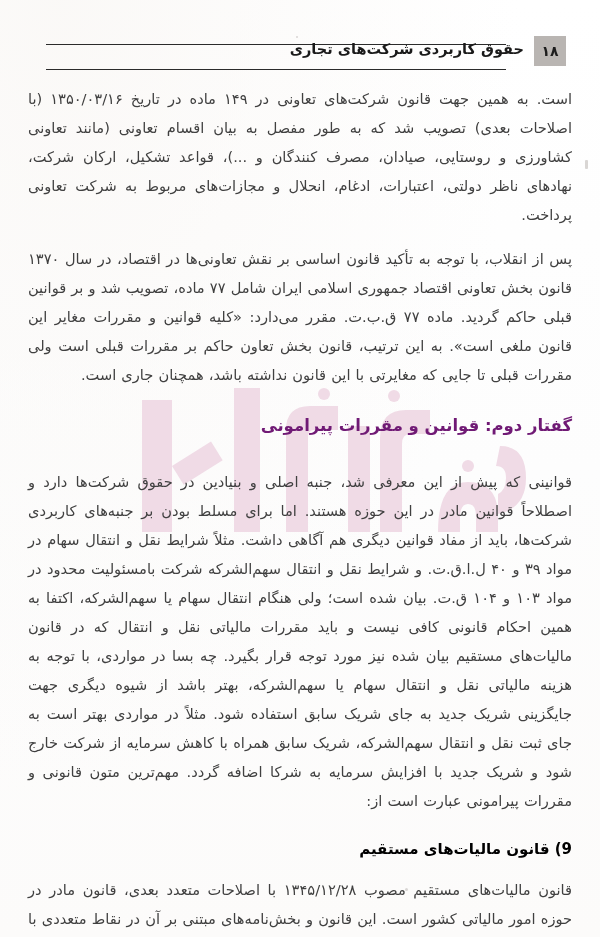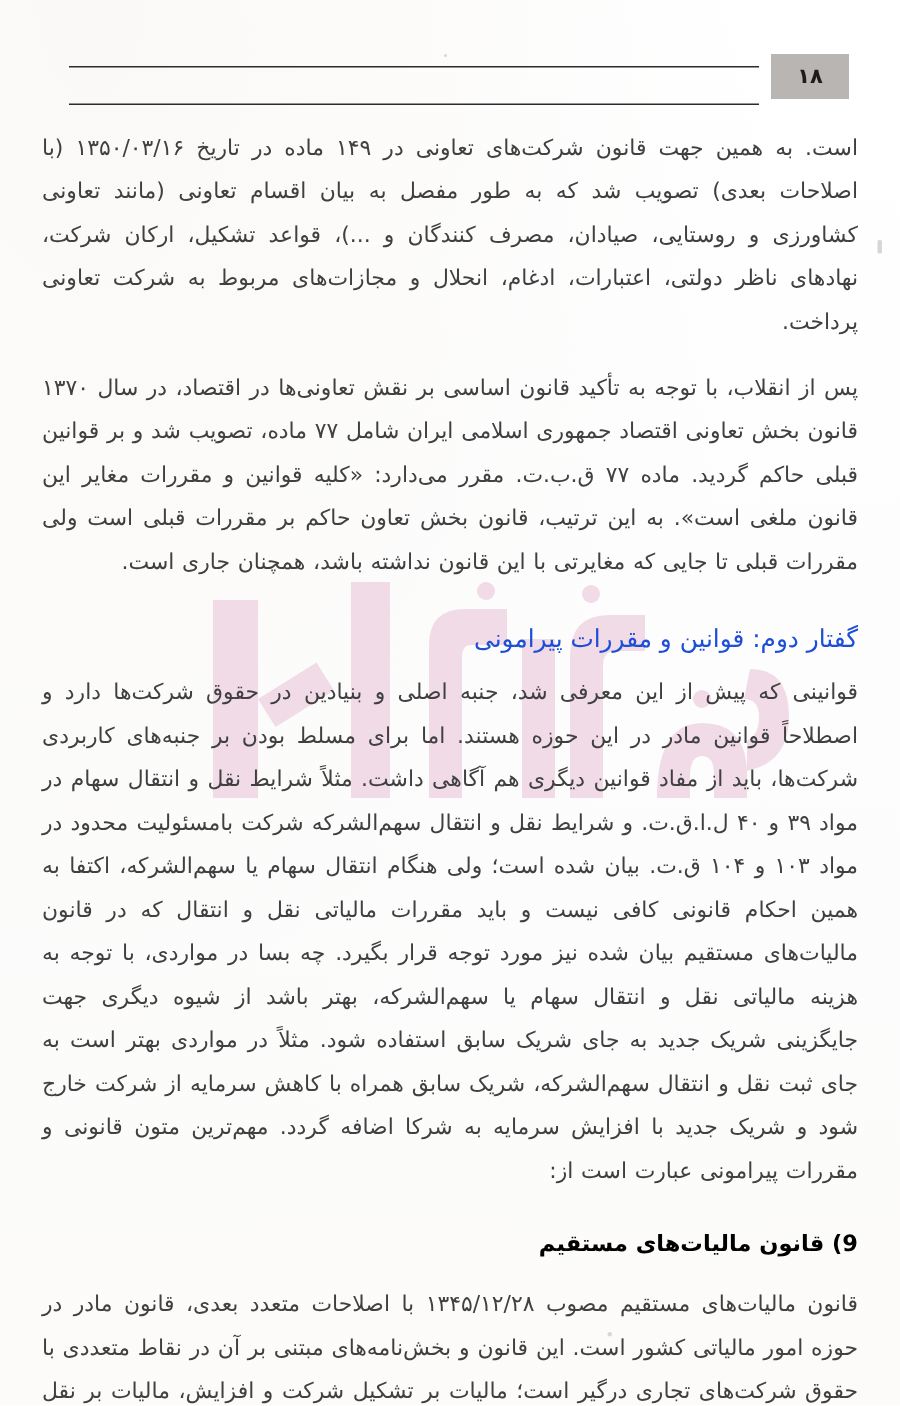--- a/index.html
+++ b/index.html
@@ -61,21 +61,21 @@
     right: 66px;
     height: 1px;
     background: #2b2b2b;
   }
   .rh-rule.top { top: 0px; }
   .rh-rule.bottom { top: 25px; }
   .page-number-box {
     position: absolute;
     right: 6px;
     top: -2px;
-    width: 52px;
+    width: 32px;
     height: 30px;
     background: #b9b5b2;
     display: flex;
     align-items: center;
     justify-content: center;
   }
   .page-number-box span {
     font-size: 14px;
     color: #1c1c1c;
     font-weight: 700;
@@ -104,25 +104,25 @@
     line-height: 29px;
     color: #404040;
     text-align: justify;
     text-justify: inter-word;
     letter-spacing: 0px;
     word-spacing: 0.5px;
   }
   p.para:last-child { margin-bottom: 0; }
 
   h2.section-heading {
-    margin: 24px 0 8px 0;
+    margin: 24px 0 28px 0;
     font-size: 16.5px;
     line-height: 26px;
-    font-weight: 400;
-    color: #1d4ed8;
+    font-weight: 700;
+    color: #701a75;
     text-align: right;
   }
   h3.sub-heading {
     margin: 22px 0 14px 0;
     font-size: 15px;
     line-height: 24px;
     font-weight: 700;
     color: #000000;
     text-align: right;
   }
@@ -170,20 +170,21 @@
   </div>
 
   <div class="running-head">
     <div class="rh-rules">
       <div class="rh-rule top"></div>
       <div class="rh-rule bottom"></div>
     </div>
     <div class="page-number-box">
       <span>۱۸</span>
     </div>
+    <div class="rh-title">حقوق کاربردی شرکت‌های تجاری</div>
   </div>
 
   <div class="content">
     <p class="para">است. به همین جهت قانون شرکت‌های تعاونی در ۱۴۹ ماده در تاریخ ۱۳۵۰/۰۳/۱۶ (با اصلاحات بعدی) تصویب شد که به طور مفصل به بیان اقسام تعاونی (مانند تعاونی کشاورزی و روستایی، صیادان، مصرف کنندگان و ...)، قواعد تشکیل، ارکان شرکت، نهادهای ناظر دولتی، اعتبارات، ادغام، انحلال و مجازات‌های مربوط به شرکت تعاونی پرداخت.</p>
     <p class="para">پس از انقلاب، با توجه به تأکید قانون اساسی بر نقش تعاونی‌ها در اقتصاد، در سال ۱۳۷۰ قانون بخش تعاونی اقتصاد جمهوری اسلامی ایران شامل ۷۷ ماده، تصویب شد و بر قوانین قبلی حاکم گردید. ماده ۷۷ ق.ب.ت. مقرر می‌دارد: «کلیه قوانین و مقررات مغایر این قانون ملغی است». به این ترتیب، قانون بخش تعاون حاکم بر مقررات قبلی است ولی مقررات قبلی تا جایی که مغایرتی با این قانون نداشته باشد، همچنان جاری است.</p>
     <h2 class="section-heading">گفتار دوم: قوانین و مقررات پیرامونی</h2>
     <p class="para">قوانینی که پیش از این معرفی شد، جنبه اصلی و بنیادین در حقوق شرکت‌ها دارد و اصطلاحاً قوانین مادر در این حوزه هستند. اما برای مسلط بودن بر جنبه‌های کاربردی شرکت‌ها، باید از مفاد قوانین دیگری هم آگاهی داشت. مثلاً شرایط نقل و انتقال سهام در مواد ۳۹ و ۴۰ ل.ا.ق.ت. و شرایط نقل و انتقال سهم‌الشرکه شرکت بامسئولیت محدود در مواد ۱۰۳ و ۱۰۴ ق.ت. بیان شده است؛ ولی هنگام انتقال سهام یا سهم‌الشرکه، اکتفا به همین احکام قانونی کافی نیست و باید مقررات مالیاتی نقل و انتقال که در قانون مالیات‌های مستقیم بیان شده نیز مورد توجه قرار بگیرد. چه بسا در مواردی، با توجه به هزینه مالیاتی نقل و انتقال سهام یا سهم‌الشرکه، بهتر باشد از شیوه دیگری جهت جایگزینی شریک جدید به جای شریک سابق استفاده شود. مثلاً در مواردی بهتر است به جای ثبت نقل و انتقال سهم‌الشرکه، شریک سابق همراه با کاهش سرمایه از شرکت خارج شود و شریک جدید با افزایش سرمایه به شرکا اضافه گردد. مهم‌ترین متون قانونی و مقررات پیرامونی عبارت است از:</p>
     <h3 class="sub-heading">9) قانون مالیات‌های مستقیم</h3>
     <p class="para">قانون مالیات‌های مستقیم مصوب ۱۳۴۵/۱۲/۲۸ با اصلاحات متعدد بعدی، قانون مادر در حوزه امور مالیاتی کشور است. این قانون و بخش‌نامه‌های مبتنی بر آن در نقاط متعددی با حقوق شرکت‌های تجاری درگیر است؛ مالیات بر تشکیل شرکت و افزایش، مالیات بر نقل و انتقال سهام و سهم‌الشرکه، مالیات بر</p>
   </div>

